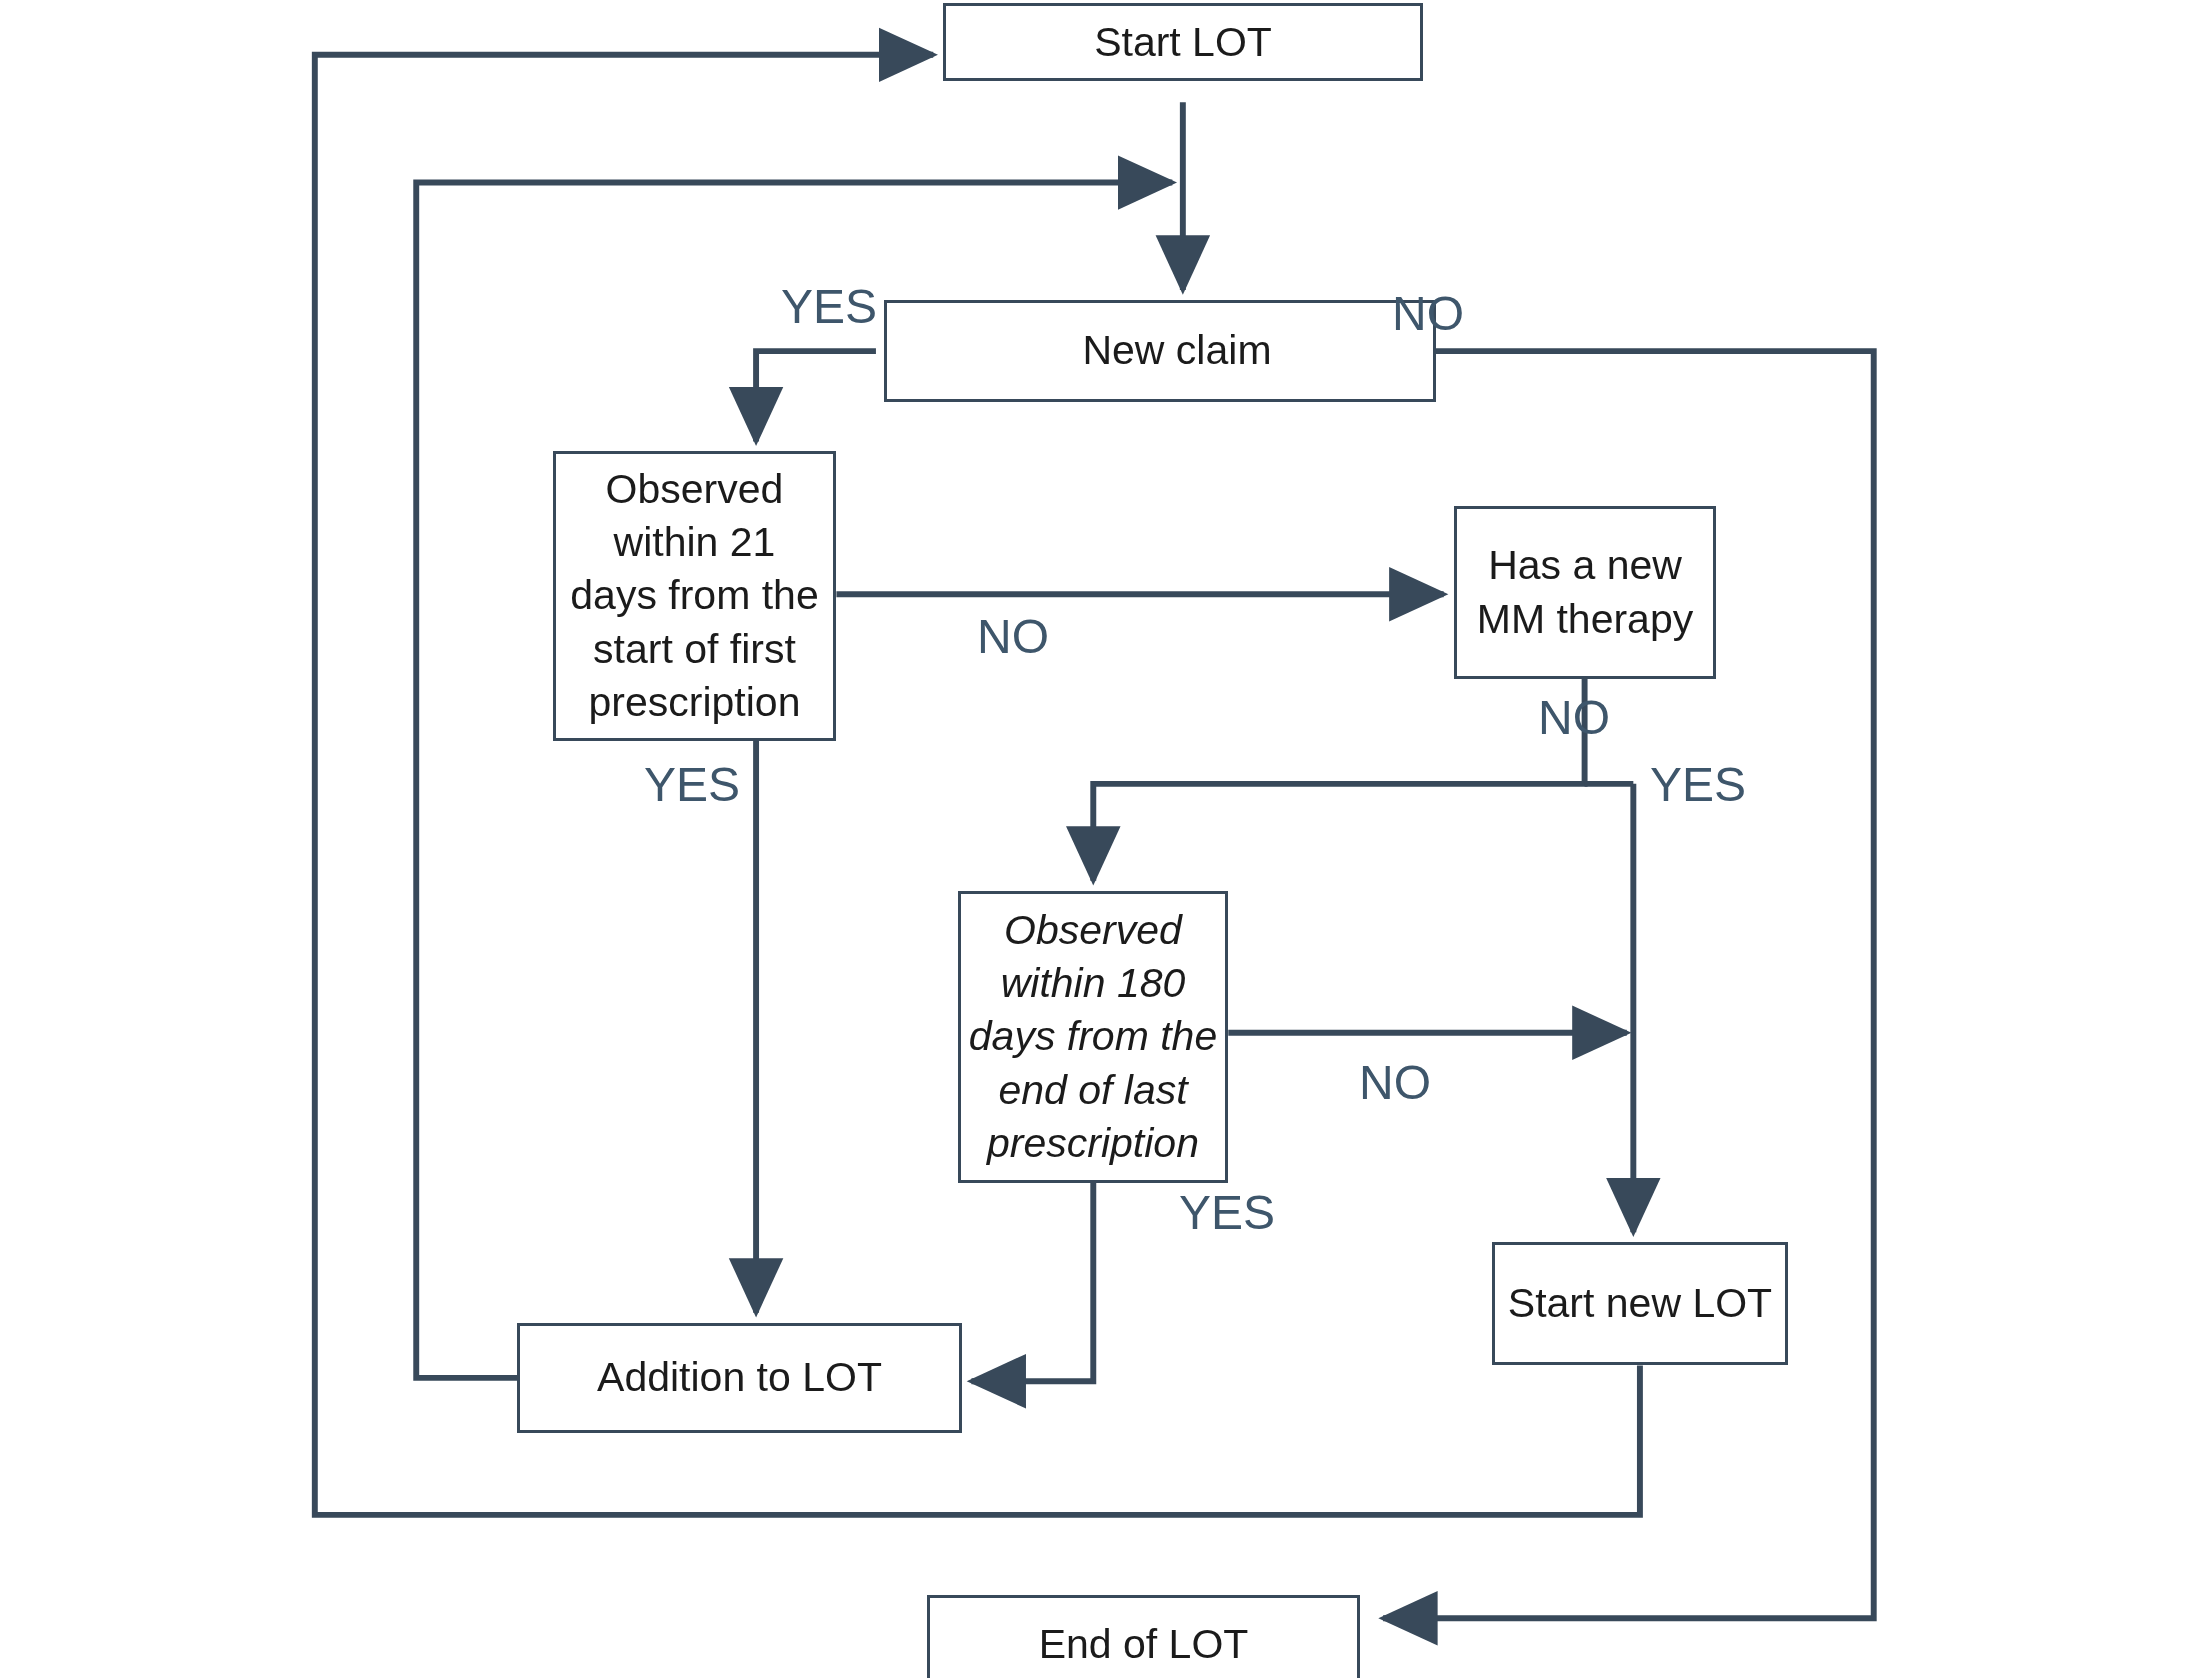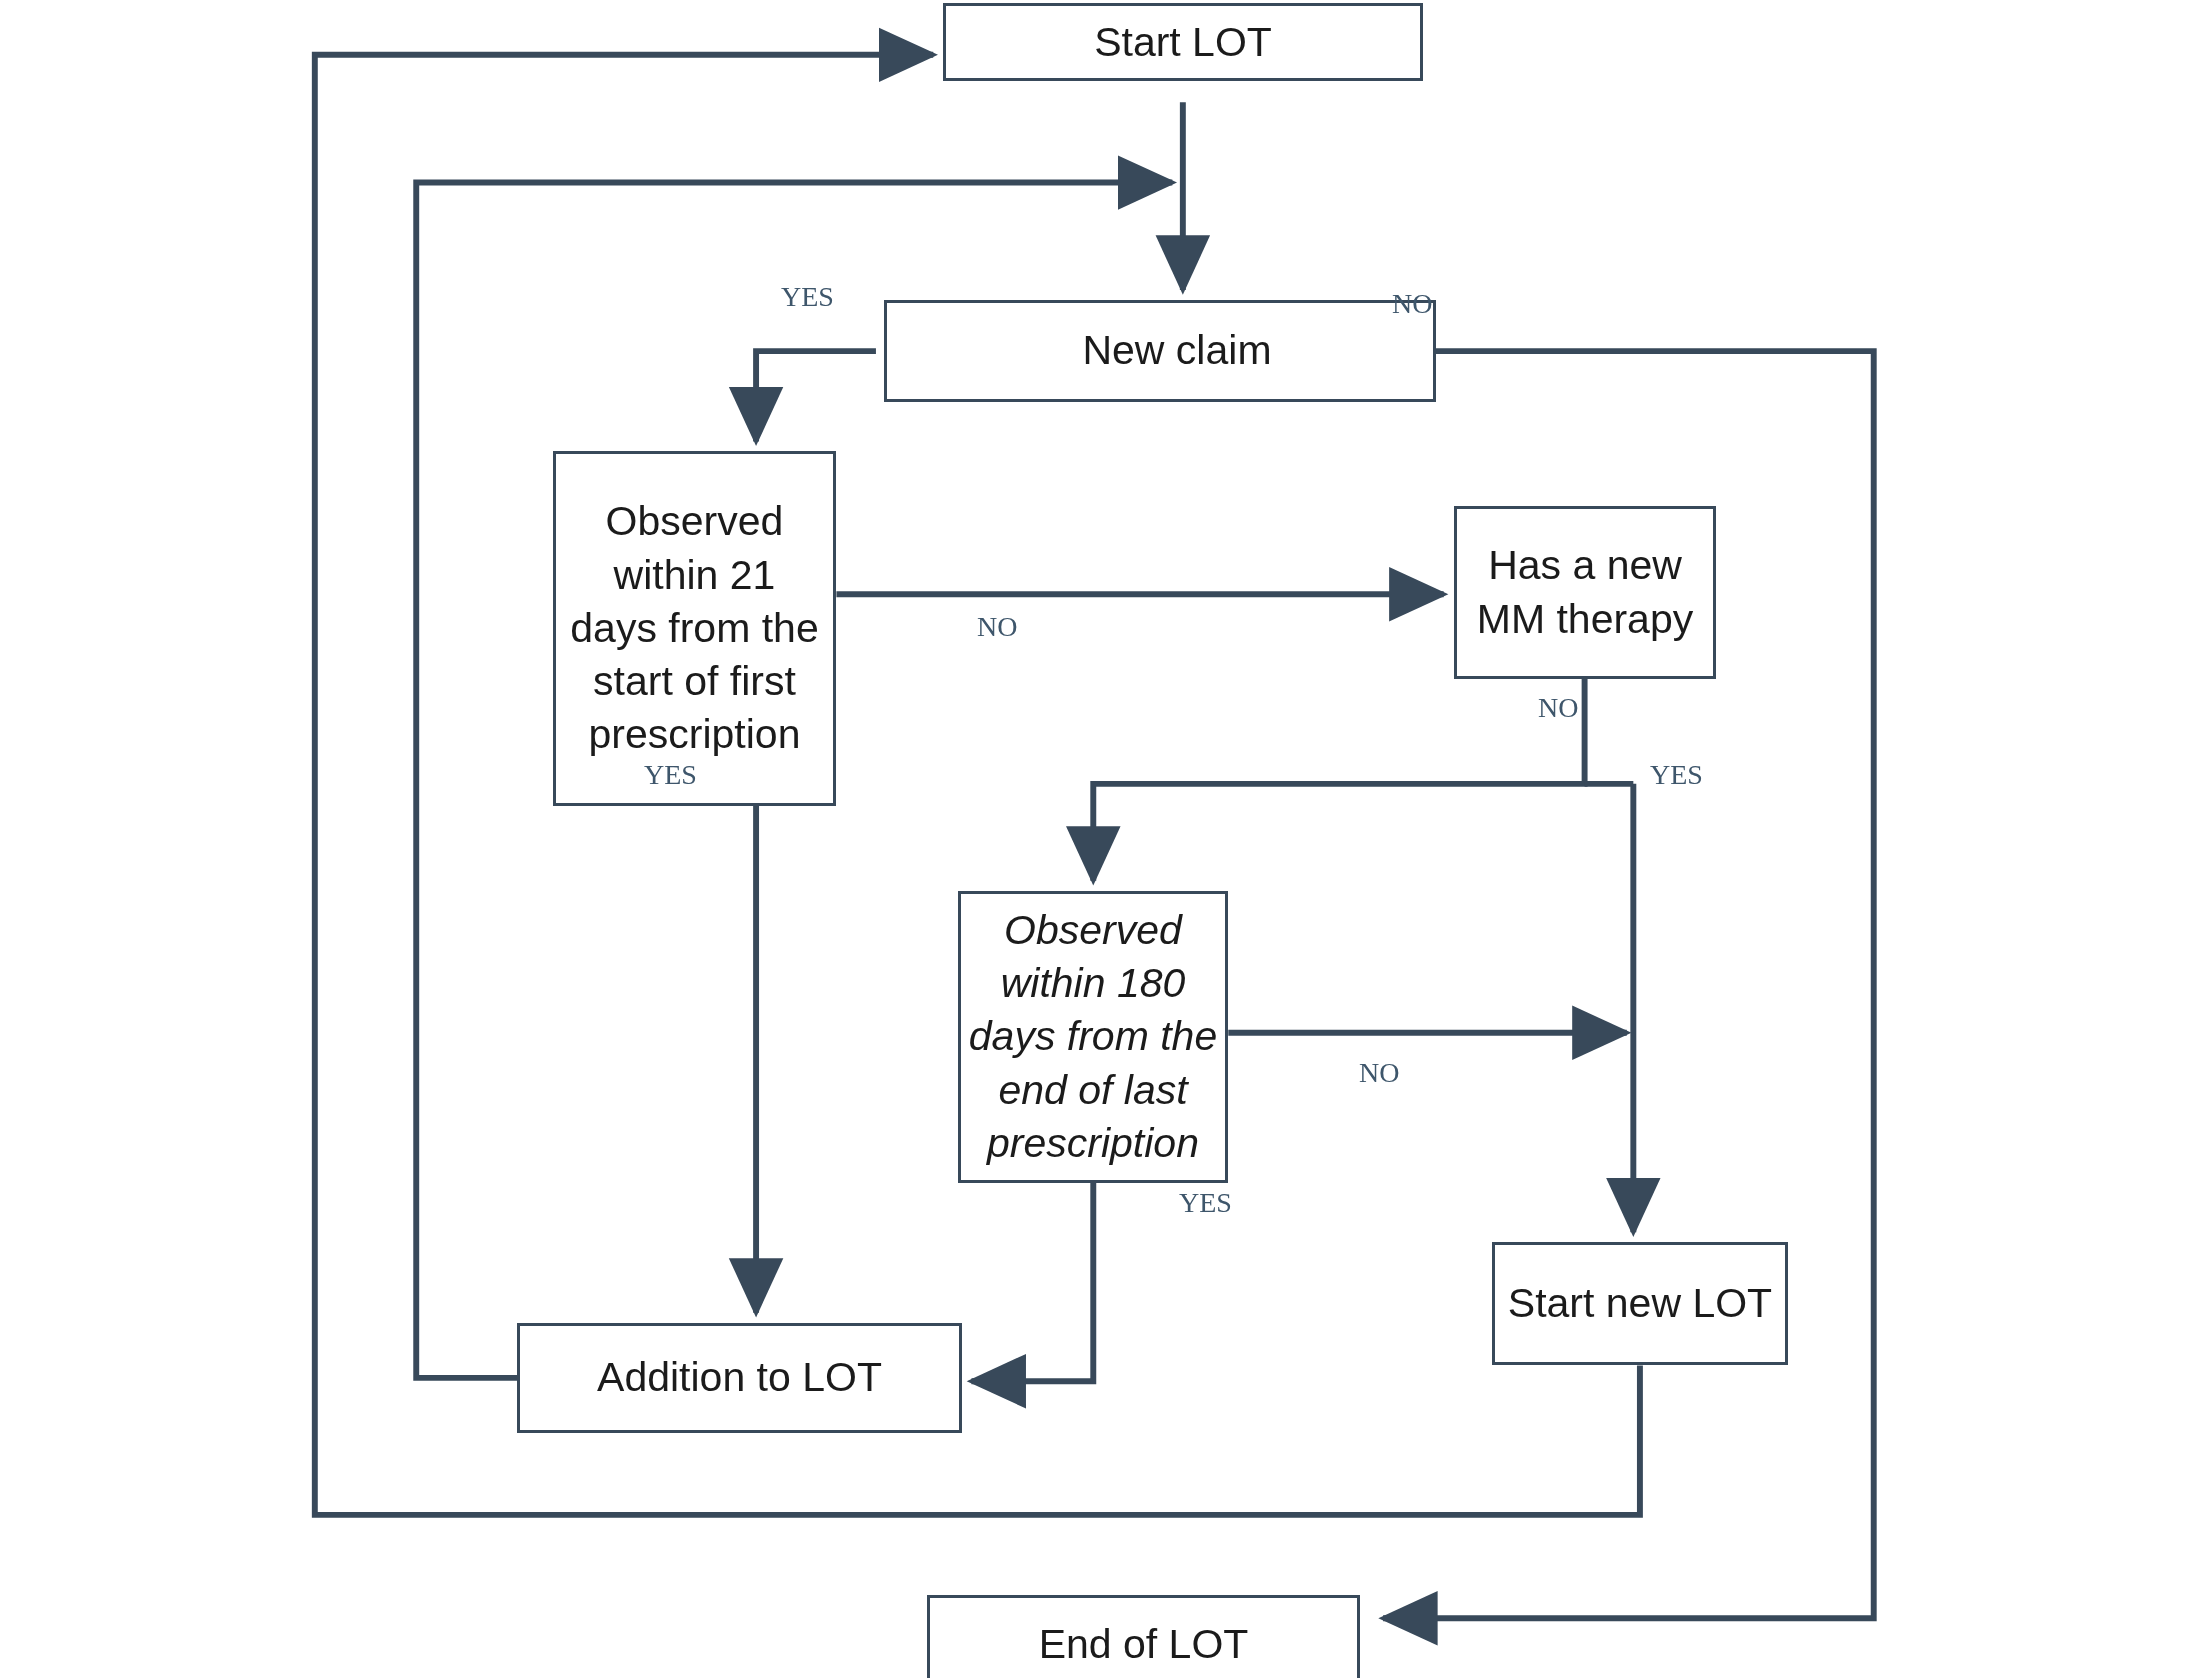--- a/index.html
+++ b/index.html
@@ -2,21 +2,21 @@
 <html style="font-size:10.5px"><head>
 <meta charset="utf-8">
 <style>
   html,body{margin:0;padding:0;background:#ffffff;}
   #stage{position:relative;width:2205px;height:1679px;background:#fff;
          font-family:"Liberation Sans","DejaVu Sans",sans-serif;}
   svg#wires{position:absolute;left:0;top:0;width:2205px;height:1679px;}
   .node{position:absolute;box-sizing:border-box;border:3.3px solid #38495a;
         background:#ffffff;display:flex;align-items:center;justify-content:center;
         text-align:center;color:#1b1b1b;font-size:41px;line-height:1.30;}
-  .edge-label{position:absolute;color:#3e566b;font-size:28px;line-height:1;white-space:nowrap;font-family:Liberation Serif, serif;}
+  .edge-label{position:absolute;color:#3e566b;font-size:48px;line-height:1;white-space:nowrap;}
 </style>
 </head>
 <body>
 
 <div id="stage">
 
   <svg id="wires" viewBox="0 0 3348 2549" xmlns="http://www.w3.org/2000/svg">
     <defs>
       <marker id="ah" markerWidth="11" markerHeight="11" refX="9.2" refY="5.2" orient="auto" markerUnits="strokeWidth">
         <path d="M0,0.6 L10,5.2 L0,9.8 z" fill="#38495a"></path>
@@ -50,21 +50,21 @@
   </svg>
 
   <div class="node" style="left:943px;top:3.3px;width:480px;height:78px;">
     <span>Start LOT</span>
   </div>
 
   <div class="node" style="left:884px;top:300px;width:552px;height:102px;padding-left:34px;">
     <span>New claim</span>
   </div>
 
-  <div class="node" style="left:553px;top:451px;width:283px;height:355px;padding:0 9.2px;">
+  <div class="node" style="left:553px;top:451px;width:283px;height:290px;padding:0 9.2px;">
     <span>Observed within 21 days from the start of first prescription</span>
   </div>
 
   <div class="node" style="left:1454px;top:506px;width:262px;height:173px;padding:0 9px;">
     <span>Has a new MM therapy</span>
   </div>
 
   <div class="node" style="left:958px;top:891px;width:270px;height:292px;padding:0 2px;font-style:italic;">
     <span>Observed within 180 days from the end of last prescription</span>
   </div>

